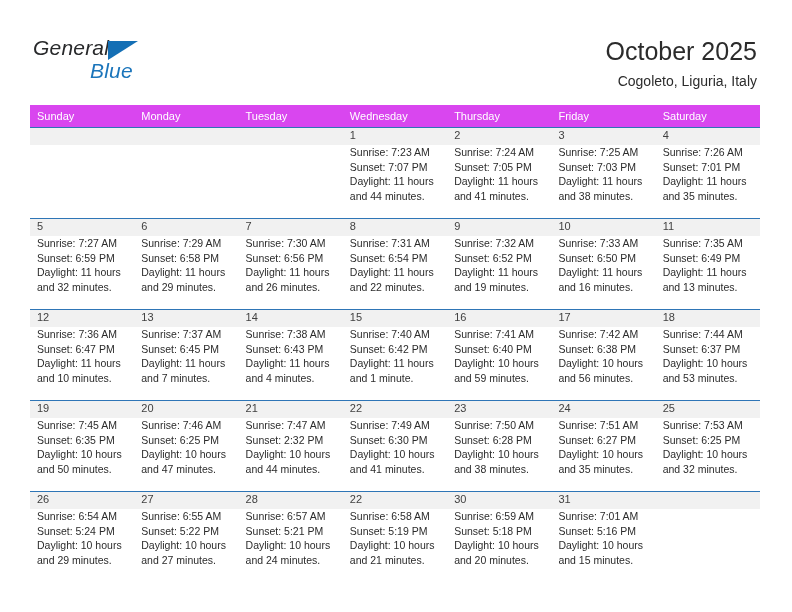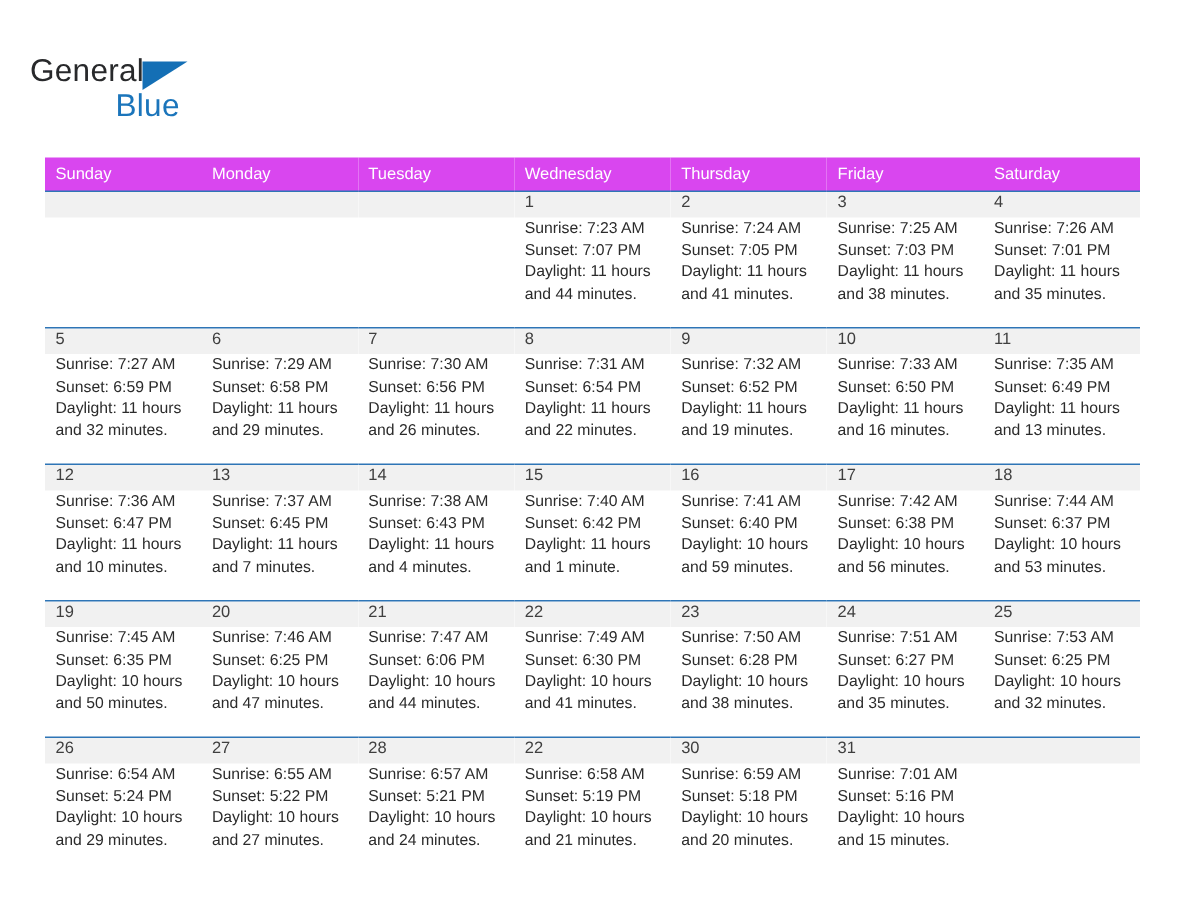--- a/index.html
+++ b/index.html
@@ -25,24 +25,25 @@
   
   .topbar {
     position: absolute;
     left: 0;
     top: 0;
     width: 792px;
     height: 104px;
   }
   .logo {
     position: absolute;
-    left: 20px;
+    left: 33px;
     top: 36px;
     width: 200px;
     height: 52px;
+    font-style: italic;
   }
   .logo-general {
     position: absolute;
     left: 0;
     top: 0;
     font-size: 21px;
     letter-spacing: 0.2px;
     color: #28292b;
     line-height: 24px;
   }
@@ -140,20 +141,24 @@
 
 <div class="page">
 
   <div class="topbar">
     <div class="logo">
       <span class="logo-general">General</span>
       <span class="logo-triangle"></span>
       <span class="logo-blue">Blue</span>
     </div>
 
+    <div class="title-block">
+      <div class="cal-title">October 2025</div>
+      <div class="cal-subtitle">Cogoleto, Liguria, Italy</div>
+    </div>
   </div>
 
   <table class="calendar">
     <thead>
       <tr id="weekday-row">
           <th>Sunday</th>
           <th>Monday</th>
           <th>Tuesday</th>
           <th>Wednesday</th>
           <th>Thursday</th>
@@ -358,21 +363,21 @@
               <div>Sunrise: 7:46 AM</div>
               <div>Sunset: 6:25 PM</div>
               <div>Daylight: 10 hours</div>
               <div>and 47 minutes.</div>
             </div>
           </td>
           <td class="day-cell">
             <div class="daynum-band">21</div>
             <div class="cell-body">
               <div>Sunrise: 7:47 AM</div>
-              <div>Sunset: 6:06 PM</div>
+              <div>Sunset: 2:32 PM</div>
               <div>Daylight: 10 hours</div>
               <div>and 44 minutes.</div>
             </div>
           </td>
           <td class="day-cell">
             <div class="daynum-band">22</div>
             <div class="cell-body">
               <div>Sunrise: 7:49 AM</div>
               <div>Sunset: 6:30 PM</div>
               <div>Daylight: 10 hours</div>

